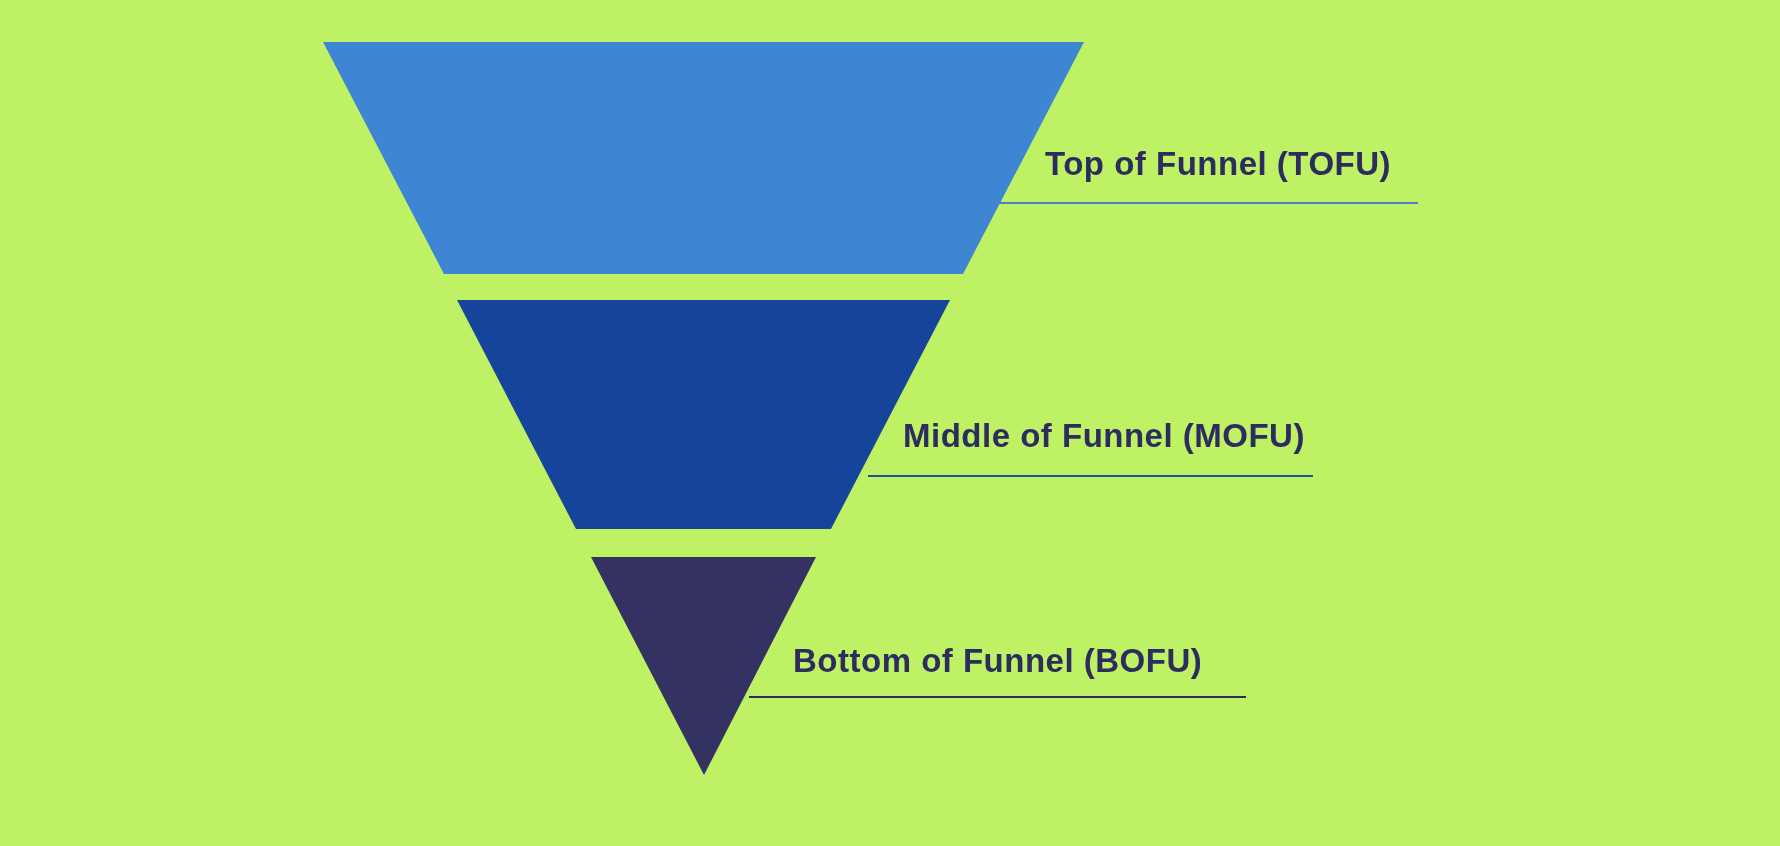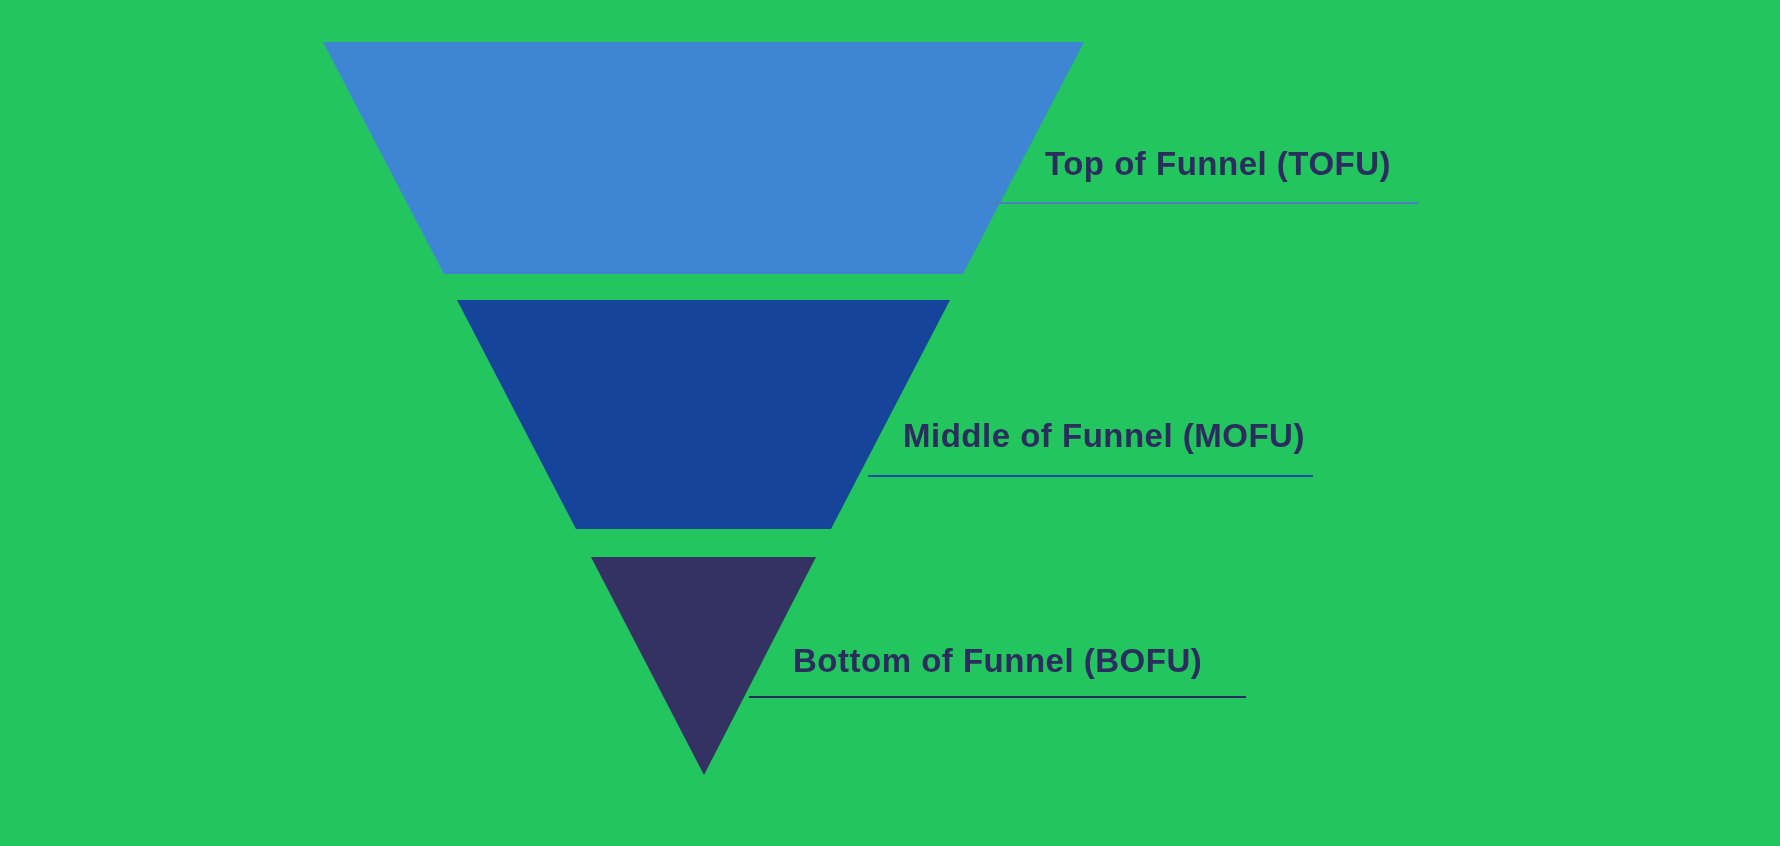--- a/index.html
+++ b/index.html
@@ -8,21 +8,21 @@
     background: #ffffff;
     width: 1780px;
     height: 846px;
     overflow: hidden;
     font-family: "Liberation Sans", sans-serif;
   }
   .canvas {
     position: relative;
     width: 1780px;
     height: 846px;
-    background: #22c55e;
+    background: #bef264;
   }
   svg {
     display: block;
   }
   .stage-label {
     font-family: "Liberation Sans", "DejaVu Sans", sans-serif;
     font-weight: bold;
     font-size: 33px;
     letter-spacing: 0.5px;
   }

